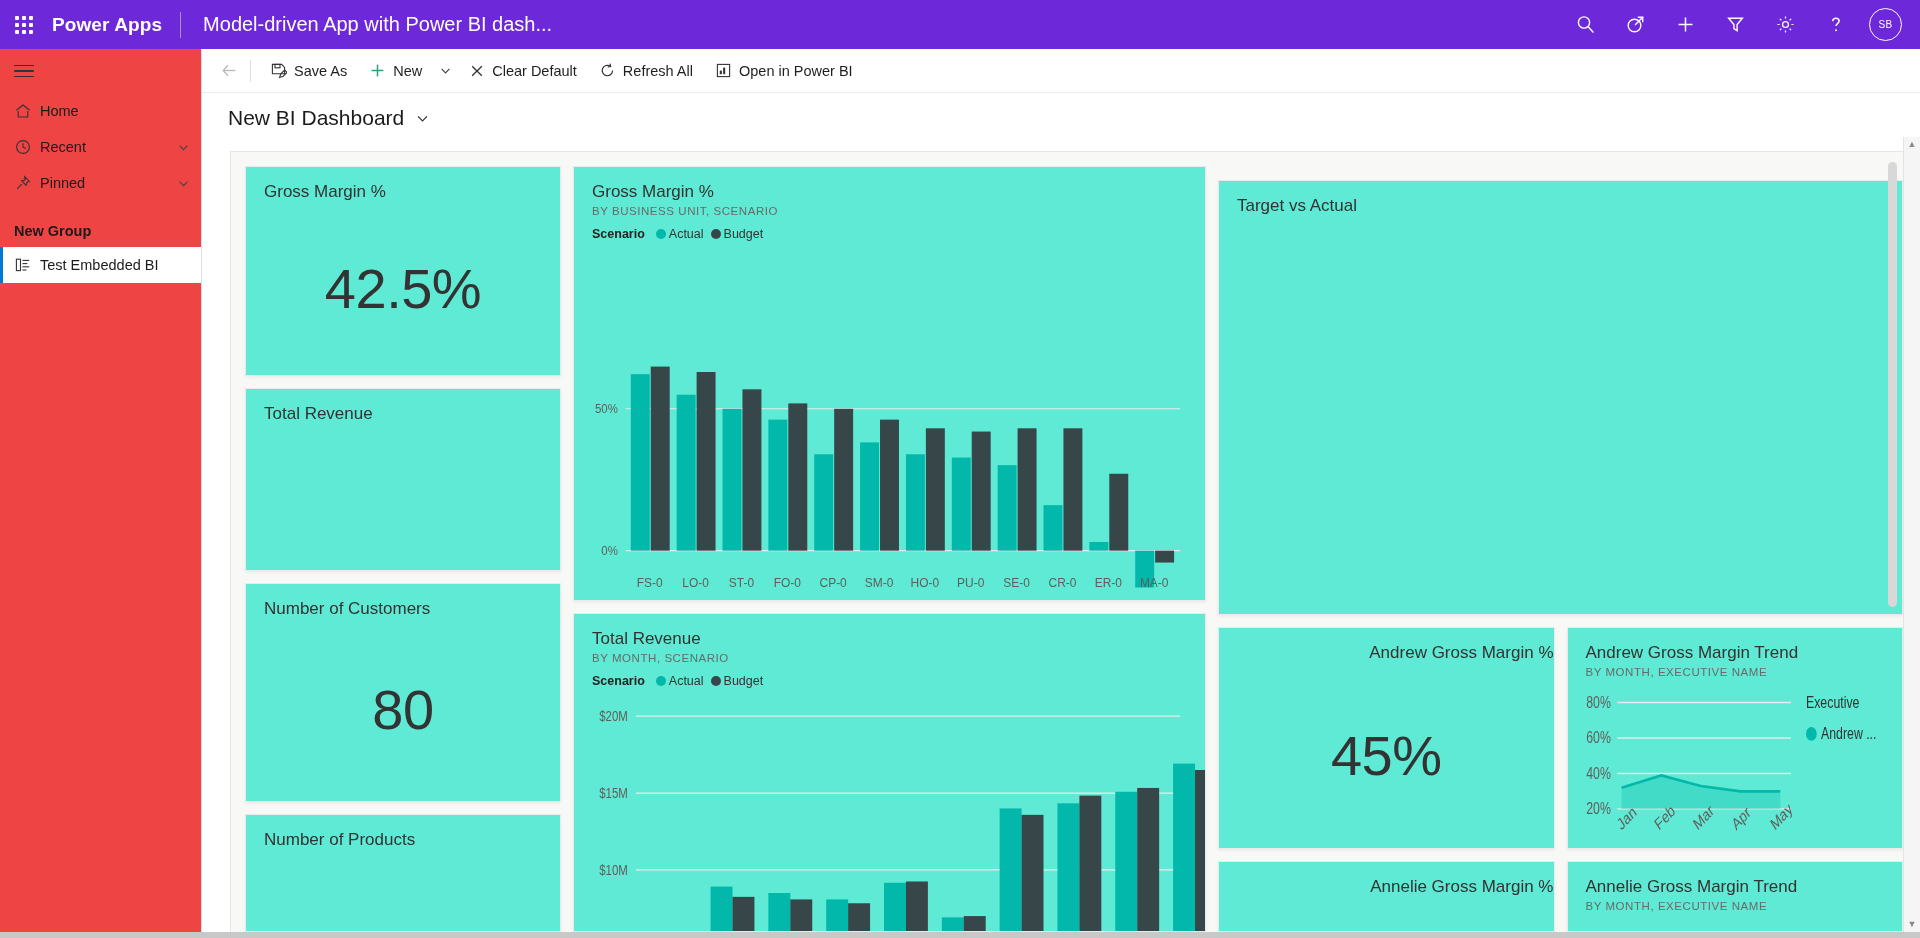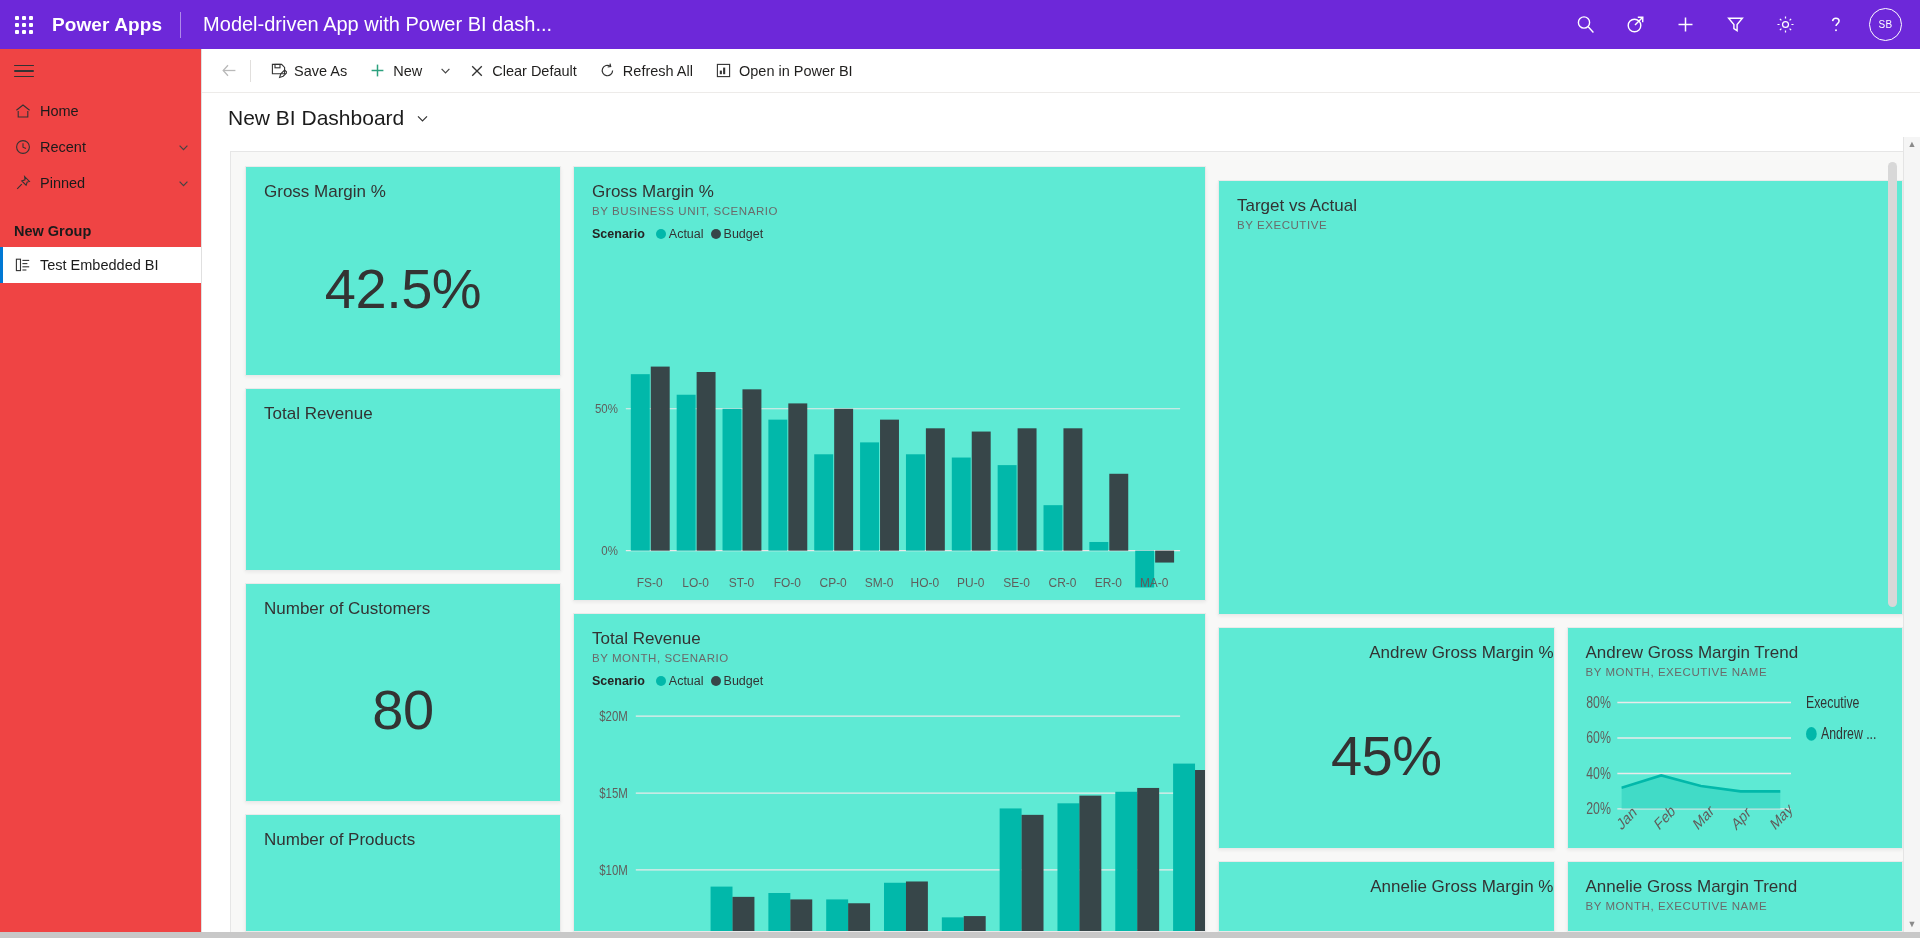--- a/index.html
+++ b/index.html
@@ -504,21 +504,20 @@
                     </g>
                   </svg>
                 </div>
               </div>
             </div>
 
             <div class="col-cd">
 
               <div class="tile" style="height:435px">
                 <div class="tile-title">Target vs Actual</div>
-                <div class="tile-sub">BY EXECUTIVE</div>
               </div>
 
               <div class="row-cd" style="flex:1; min-height:0">
 
                 <div class="col-c">
                   <div class="tile kpi-tile" style="height:222px">
                     <div class="tile-title">Andrew Gross Margin %</div>
                     <div class="kpi">45%</div>
                   </div>
                   <div class="tile kpi-tile" style="flex:1">

